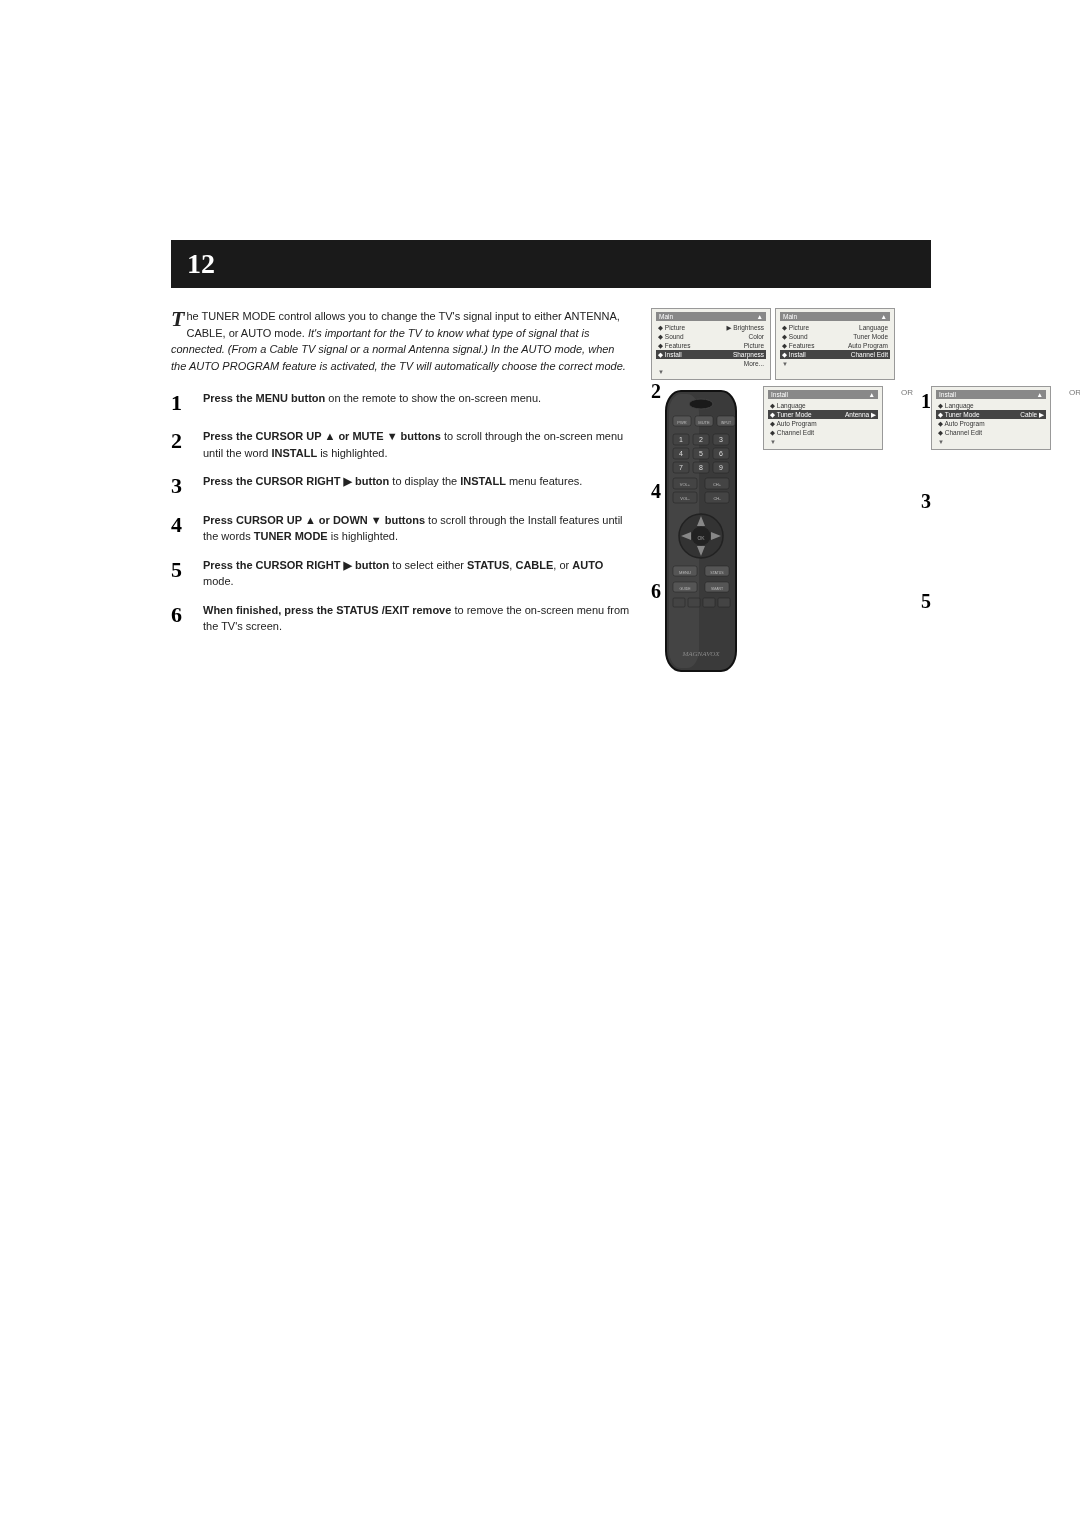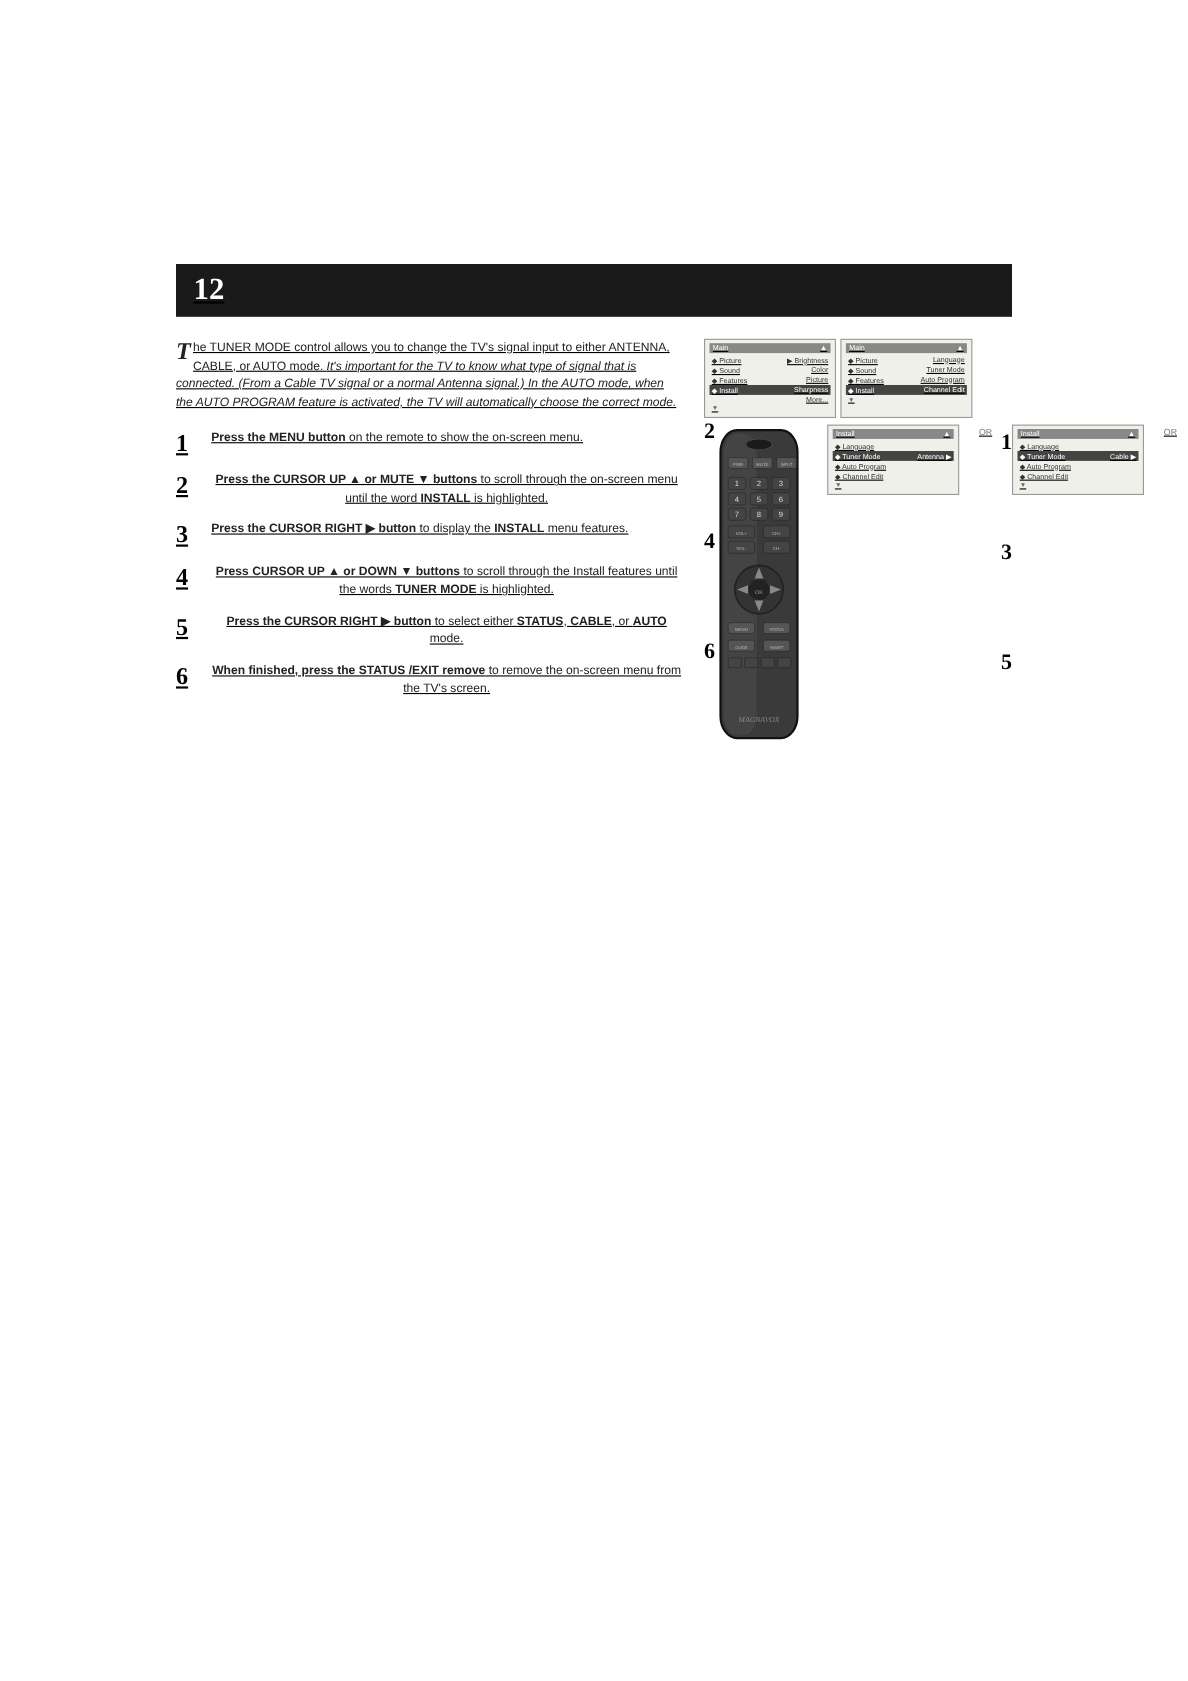--- a/index.html
+++ b/index.html
@@ -15,23 +15,22 @@
     .page-container {
       width: 1080px;
       height: 1528px;
       background: #fff;
       position: relative;
     }
 
     .content-area {
       position: absolute;
       top: 240px;
-      left: 160px;
+      left: 171px;
       width: 760px;
-      text-decoration: underline;
     }
 
     
     .title-bar {
       display: flex;
       align-items: center;
       background: #1a1a1a;
       color: #fff;
       padding: 8px 16px;
       margin-bottom: 20px;
@@ -104,21 +103,20 @@
       min-width: 24px;
       margin-right: 8px;
       line-height: 1.2;
       color: #000;
     }
 
     .step-content {
       font-size: 11px;
       line-height: 1.5;
       color: #222;
-      text-align: center;
     }
 
     .step-content strong {
       font-weight: bold;
     }
 
     .screen-box {
       width: 120px;
       background: #f0f0ea;
       border: 1px solid #999;

